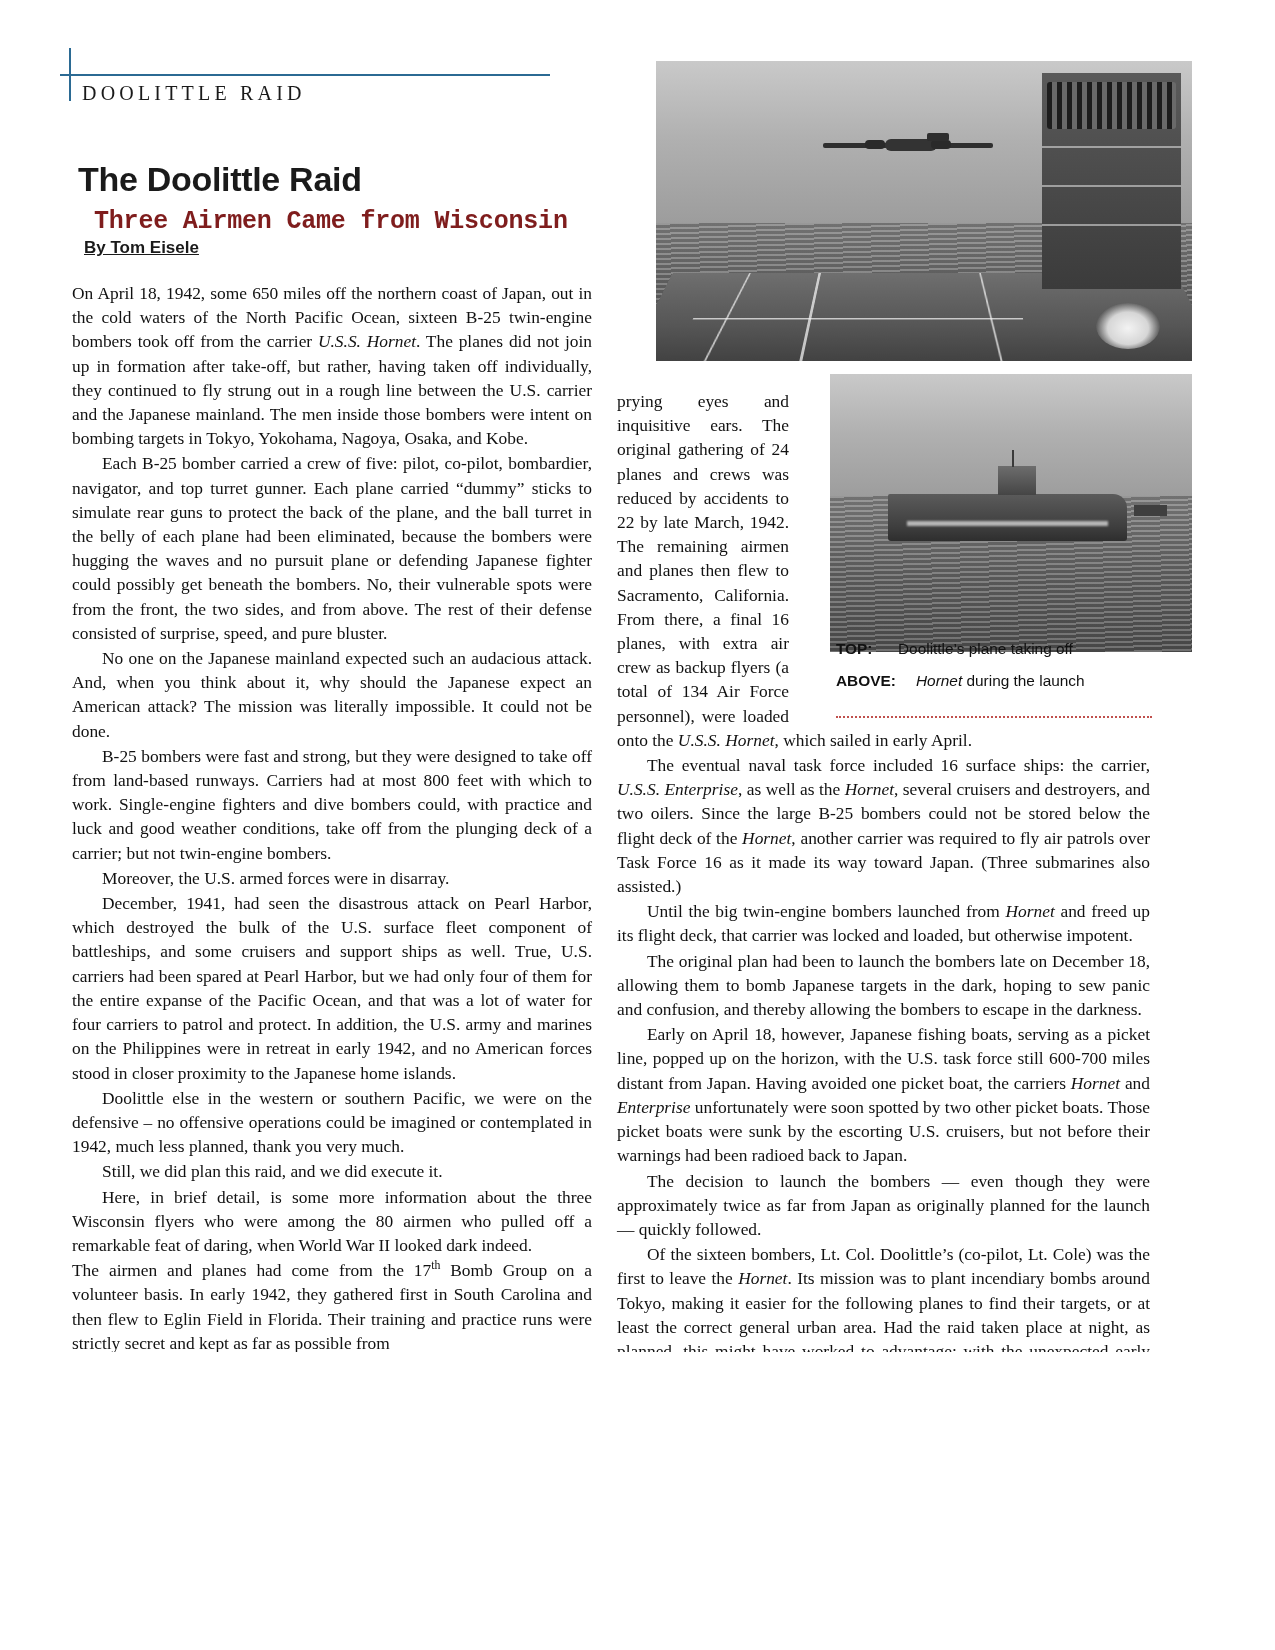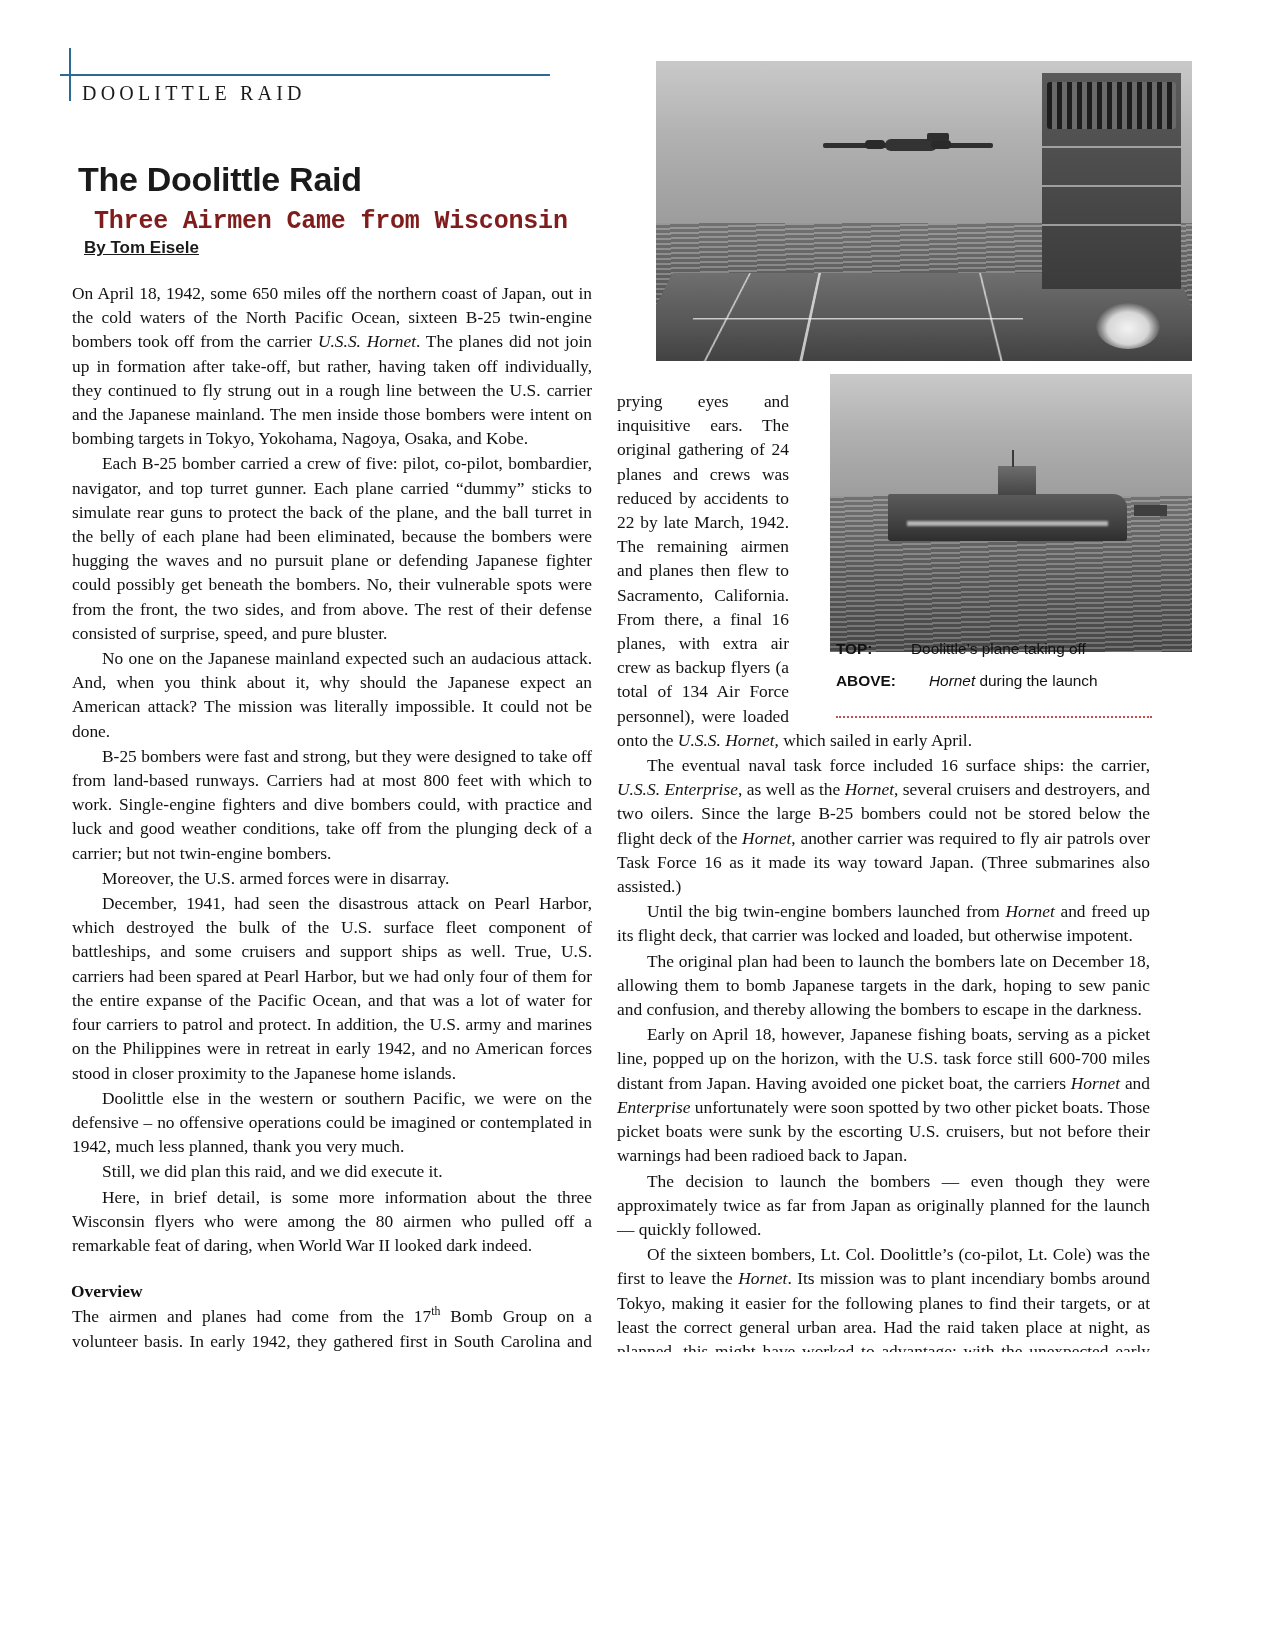--- a/index.html
+++ b/index.html
@@ -260,21 +260,20 @@
     top: 640px;
     width: 318px;
     font-family: "Liberation Sans", sans-serif;
     font-size: 15.4px;
     color: #111;
   }
   .cap-row {
     display: flex;
     align-items: baseline;
     margin-bottom: 14px;
-    gap: 13px;
   }
   .cap-key {
     font-weight: bold;
     white-space: nowrap;
   }
   .cap-key.top { width: 62px; }
   .cap-key.above { width: 80px; }
   .cap-val { flex: 1; }
   .cap-rule {
     position: absolute;
@@ -380,21 +379,20 @@
         <p class="noindent">On April 18, 1942, some 650 miles off the northern coast of Japan, out in the cold waters of the North Pacific Ocean, sixteen B-25 twin-engine bombers took off from the carrier <i>U.S.S. Hornet</i>. The planes did not join up in formation after take-off, but rather, having taken off individually, they continued to fly strung out in a rough line between the U.S. carrier and the Japanese mainland. The men inside those bombers were intent on bombing targets in Tokyo, Yokohama, Nagoya, Osaka, and Kobe.</p>
         <p class="">Each B-25 bomber carried a crew of five: pilot, co-pilot, bombardier, navigator, and top turret gunner. Each plane carried “dummy” sticks to simulate rear guns to protect the back of the plane, and the ball turret in the belly of each plane had been eliminated, because the bombers were hugging the waves and no pursuit plane or defending Japanese fighter could possibly get beneath the bombers. No, their vulnerable spots were from the front, the two sides, and from above. The rest of their defense consisted of surprise, speed, and pure bluster.</p>
         <p class="">No one on the Japanese mainland expected such an audacious attack. And, when you think about it, why should the Japanese expect an American attack? The mission was literally impossible. It could not be done.</p>
         <p class="">B-25 bombers were fast and strong, but they were designed to take off from land-based runways. Carriers had at most 800 feet with which to work. Single-engine fighters and dive bombers could, with practice and luck and good weather conditions, take off from the plunging deck of a carrier; but not twin-engine bombers.</p>
         <p class="">Moreover, the U.S. armed forces were in disarray.</p>
         <p class="">December, 1941, had seen the disastrous attack on Pearl Harbor, which destroyed the bulk of the U.S. surface fleet component of battleships, and some cruisers and support ships as well. True, U.S. carriers had been spared at Pearl Harbor, but we had only four of them for the entire expanse of the Pacific Ocean, and that was a lot of water for four carriers to patrol and protect. In addition, the U.S. army and marines on the Philippines were in retreat in early 1942, and no American forces stood in closer proximity to the Japanese home islands.</p>
         <p class="">Doolittle else in the western or southern Pacific, we were on the defensive – no offensive operations could be imagined or contemplated in 1942, much less planned, thank you very much.</p>
         <p class="">Still, we did plan this raid, and we did execute it.</p>
         <p class="">Here, in brief detail, is some more information about the three Wisconsin flyers who were among the 80 airmen who pulled off a remarkable feat of daring, when World War II looked dark indeed.</p>
       </div>
-    <h3 class="sub">Overview</h3>
     <p class="noindent">The airmen and planes had come from the 17<sup>th</sup> Bomb Group on a volunteer basis. In early 1942, they gathered first in South Carolina and then flew to Eglin Field in Florida. Their training and practice runs were strictly secret and kept as far as possible from</p>
   </div>
 
   <div class="col col-right">
     <div class="photo-shim"></div>
     <div>
         <p class="noindent">prying eyes and inquisitive ears. The original gathering of 24 planes and crews was reduced by accidents to 22 by late March, 1942. The remaining airmen and planes then flew to Sacramento, California. From there, a final 16 planes, with extra air crew as backup flyers (a total of 134 Air Force personnel), were loaded onto the <i>U.S.S. Hornet</i>, which sailed in early April.</p>
         <p class="">The eventual naval task force included 16 surface ships: the carrier, <i>U.S.S. Enterprise</i>, as well as the <i>Hornet</i>, several cruisers and destroyers, and two oilers. Since the large B-25 bombers could not be stored below the flight deck of the <i>Hornet</i>, another carrier was required to fly air patrols over Task Force 16 as it made its way toward Japan. (Three submarines also assisted.)</p>
         <p class="">Until the big twin-engine bombers launched from <i>Hornet</i> and freed up its flight deck, that carrier was locked and loaded, but otherwise impotent.</p>
         <p class="">The original plan had been to launch the bombers late on December 18, allowing them to bomb Japanese targets in the dark, hoping to sew panic and confusion, and thereby allowing the bombers to escape in the darkness.</p>

